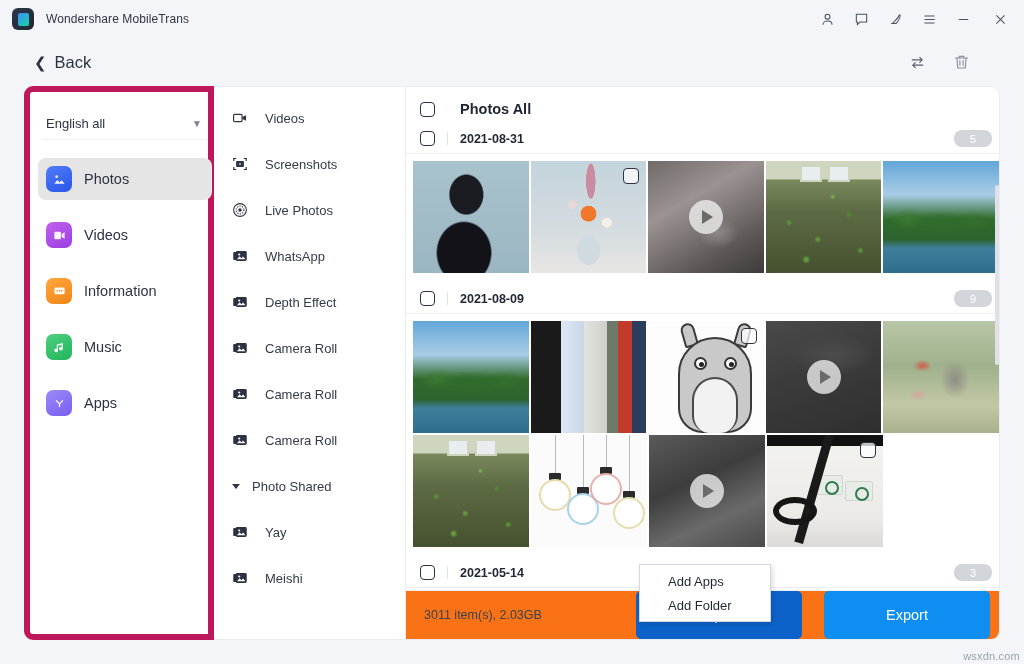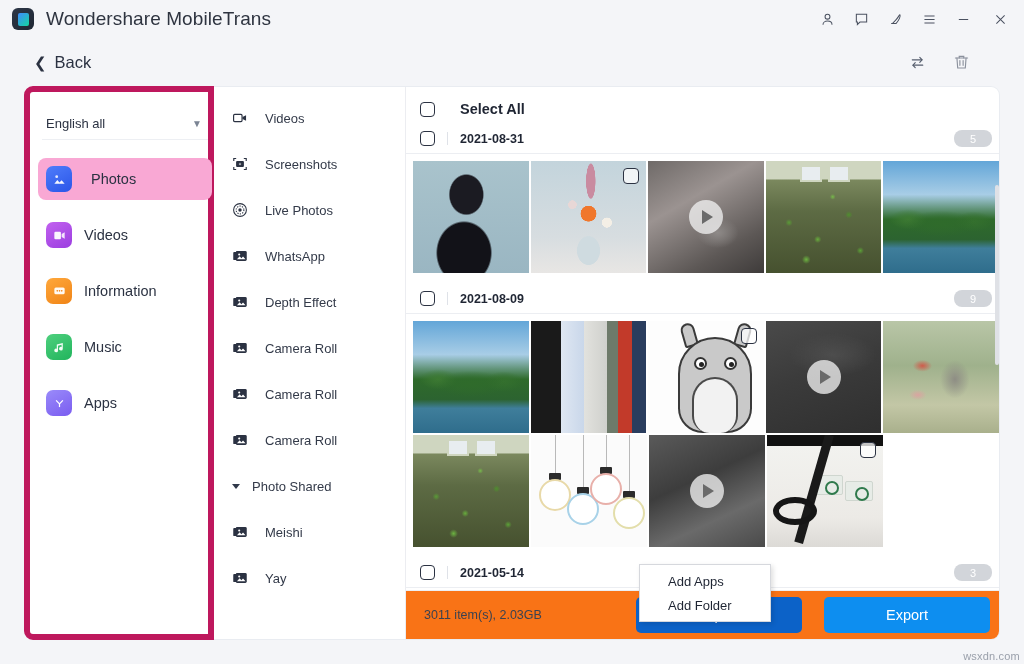--- a/index.html
+++ b/index.html
@@ -28,21 +28,21 @@
     background: linear-gradient(135deg, #2d3748 0%, #1f2733 100%);
     display: flex; align-items: center; justify-content: center;
     flex: none;
   }
   .app-logo .inner {
     width: 11px; height: 13px; border-radius: 2px;
     background: linear-gradient(135deg, #3f8cff 0%, #14d6a0 100%);
   }
   .app-title {
     margin-left: 12px;
-    font-size: 19px; color: #2e3440; letter-spacing: .1px;
+    font-size: 12px; color: #2e3440; letter-spacing: .1px;
   }
   .win-buttons {
     margin-left: auto; display: flex; align-items: center;
     height: 38px;
   }
   .win-btn {
     width: 34px; height: 38px;
     display: flex; align-items: center; justify-content: center;
     color: #4a5160;
   }
@@ -95,21 +95,21 @@
 
   
   .nav { position: absolute; left: 8px; top: 66px; width: 174px; }
   .nav-item {
     display: flex; align-items: center;
     height: 42px; padding-left: 8px;
     margin-bottom: 14px;
     border-radius: 8px;
     font-size: 14.5px; color: #2b3242;
   }
-  .nav-item.active { background: #f9a8d4; gap: 7px; }
+  .nav-item.active { background: #e5e5e5; }
   .nav-ico {
     width: 26px; height: 26px; border-radius: 7px;
     display: flex; align-items: center; justify-content: center;
     margin-right: 12px; flex: none;
     color: #fff;
   }
   .nav-ico svg { display:block; }
   .ico-photos { background: linear-gradient(150deg,#4f7dfb,#2a55e8); }
   .ico-videos { background: linear-gradient(150deg,#c261ef,#9b3ee0); }
   .ico-info   { background: linear-gradient(150deg,#ffa83c,#f08416); }
@@ -337,21 +337,21 @@
   
   .footer {
     position: absolute; left: 192px; bottom: 0;
     width: 594px; height: 49px;
     border-top: 1px solid #edeff3;
     display: flex; align-items: center;
     background: #f97316;
   }
   .footer .count { margin-left: 18px; font-size: 12.5px; color: #3b4250; }
   .btn {
-    width: 166px; height: 36px; border-radius: 5px;
+    width: 166px; height: 48px; border-radius: 5px;
     color: #fff; font-size: 14.5px;
     display: flex; align-items: center; justify-content: center;
     border: none;
   }
   .btn-import { background: #0c62c8; margin-left: auto; }
   .btn-export { background: #0d8ef0; margin-left: 22px; margin-right: 10px; }
 
   
   .ctx-menu {
     position: absolute; left: 639px; top: 564px;
@@ -611,42 +611,42 @@
 
       <div class="album-item">
         <span class="album-ico">
           <svg width="16" height="16" viewBox="0 0 18 18">
               <rect x="1.4" y="4.6" width="4" height="9" rx="1" fill="#2b3242"></rect>
               <rect x="4.2" y="3.4" width="12.4" height="11.2" rx="1.6" fill="#2b3242"></rect>
               <circle cx="8.1" cy="7.3" r="1.2" fill="#fff"></circle>
               <path d="M5.6 12.6l3-3.3 2 2.3 1.8-1.9 2.8 2.9z" fill="#fff"></path>
             </svg>
         </span>
-        <span>Meishi</span>
+        <span>Yay</span>
       </div>
 
       <div class="album-item">
         <span class="album-ico">
           <svg width="16" height="16" viewBox="0 0 18 18">
               <rect x="1.4" y="4.6" width="4" height="9" rx="1" fill="#2b3242"></rect>
               <rect x="4.2" y="3.4" width="12.4" height="11.2" rx="1.6" fill="#2b3242"></rect>
               <circle cx="8.1" cy="7.3" r="1.2" fill="#fff"></circle>
               <path d="M5.6 12.6l3-3.3 2 2.3 1.8-1.9 2.8 2.9z" fill="#fff"></path>
             </svg>
         </span>
-        <span>Yay</span>
+        <span>Meishi</span>
       </div>
     </div>
 
     <div class="content">
       <div class="scroll-area">
 
         <div class="select-all-row">
           <span class="cbox"></span>
-          <span class="txt">Select All</span>
+          <span class="txt">Photos All</span>
         </div>
 
         <div class="date-row">
           <span class="cbox"></span>
           <span class="sep"></span>
           <span class="txt">2021-08-31</span>
           <span class="badge">5</span>
         </div>
 
         <div class="thumb-row">

